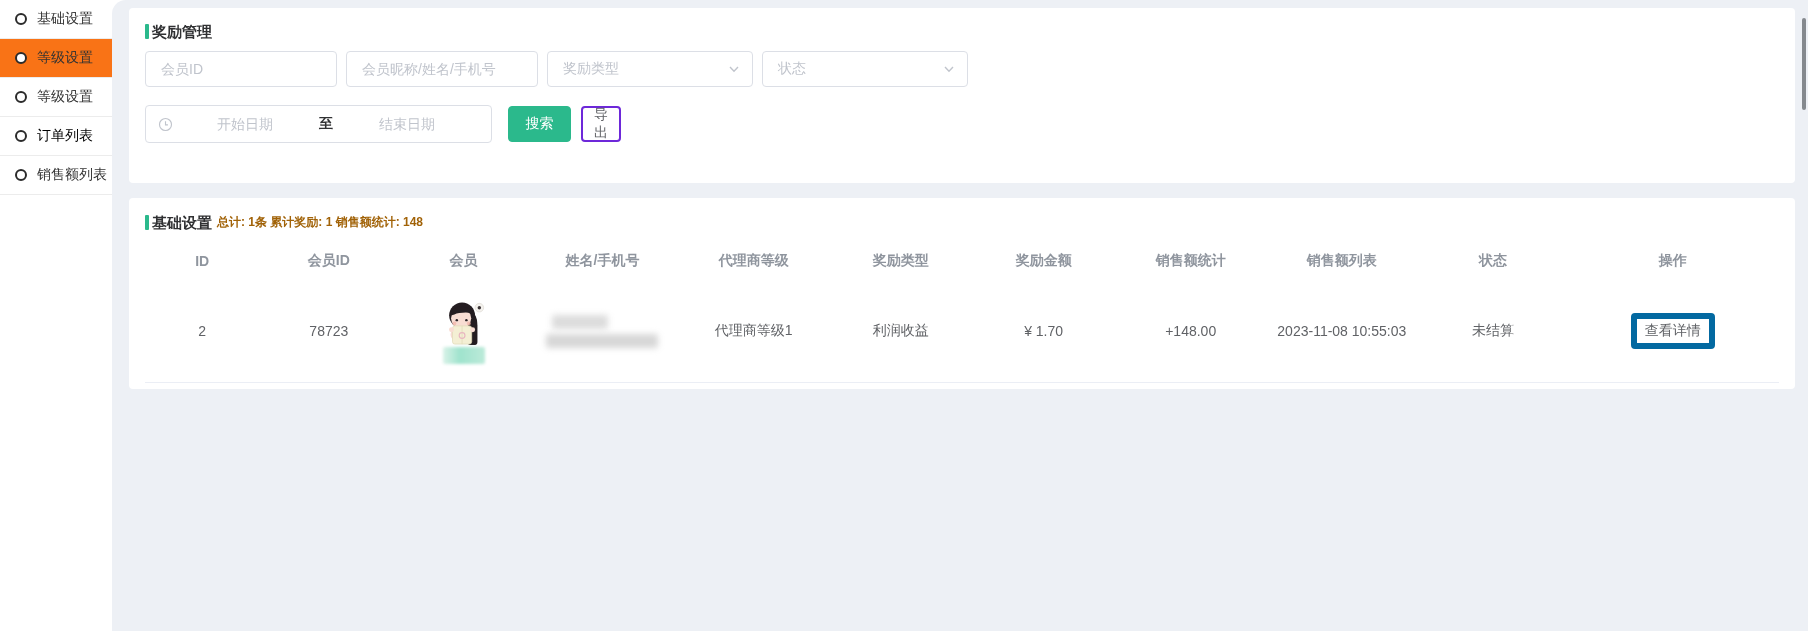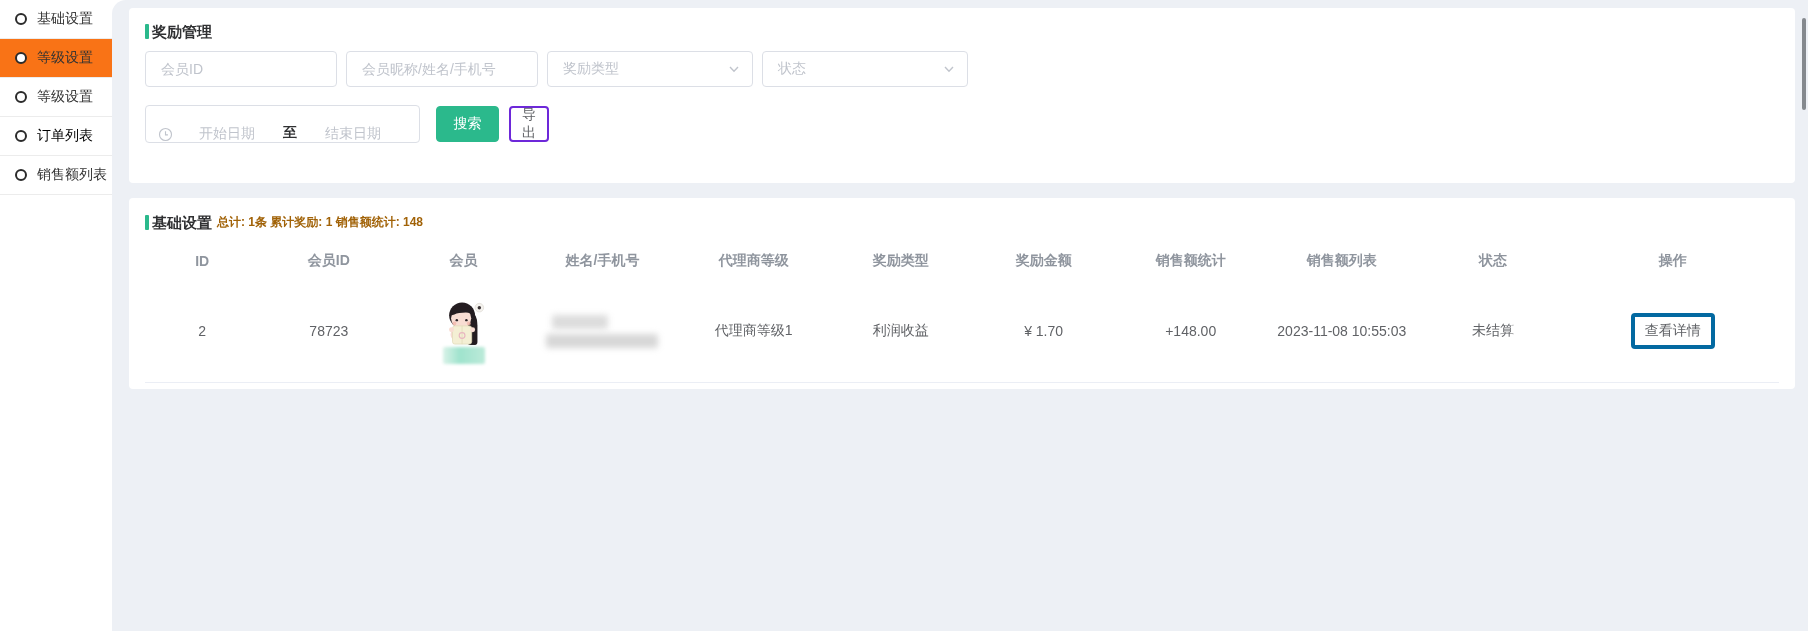--- a/index.html
+++ b/index.html
@@ -50,22 +50,22 @@
   .select {
     width:206px; height:36px; border:1px solid #dcdfe6; border-radius:4px;
     display:flex; align-items:center; justify-content:space-between;
     padding:0 12px 0 15px; color:#c0c4cc; font-size:14px; background:#fff; cursor:pointer;
   }
   .chevron { width:12px; height:12px; flex-shrink:0; }
 
   
   .filter-row2 { display:flex; gap:10px; margin-top:18px; align-items:center; }
   .date-range {
-    width:275px; height:38px; border:1px solid #dcdfe6; border-radius:4px;
-    display:flex; align-items:flex-end; padding:0 12px; background:#fff;
+    width:347px; height:38px; border:1px solid #dcdfe6; border-radius:4px;
+    display:flex; align-items:center; padding:0 12px; background:#fff;
   }
   .clock { width:15px; height:15px; flex-shrink:0; }
   .date-input {
     flex:1; min-width:0; border:none; outline:none; text-align:center;
     font-size:14px; color:#606266; background:transparent;
   }
   .date-input::placeholder { color:#c0c4cc; }
   .date-sep { font-size:14px; color:#303133; font-weight:bold; padding:0 2px; }
   .btn { height:36px; border-radius:4px; font-size:14px; cursor:pointer;
          font-family:inherit; display:inline-flex; align-items:center; justify-content:center; }
@@ -85,21 +85,21 @@
     width:42px; height:17px; border-radius:2px;
     background:linear-gradient(90deg,#d9f2e8,#9fe3cd 40%,#bcead9);
     filter:blur(1.5px);
   }
   .name-cell { display:flex; flex-direction:column; align-items:center; gap:5px; }
   .blur-bar { border-radius:2px; filter:blur(3px); background:#d7d7d7; }
   .blur-bar.short { width:56px; height:14px; margin-right:44px; background:#dcdcdc; }
   .blur-bar.long { width:112px; height:14px; }
   .time-cell { max-width:150px; margin:0 auto; word-break:break-all; line-height:20px; }
   .view-btn {
-    width:84px; height:36px; background:#fff; border:4px solid #0369a1; border-radius:4px;
+    width:84px; height:36px; background:#fff; border:6px solid #0369a1; border-radius:4px;
     color:#606266; font-size:14px; cursor:pointer; font-family:Liberation Serif, serif;
   }
 
   
   .scroll-thumb {
     position:fixed; right:2px; top:18px; width:4px; height:92px;
     background:#85898e; border-radius:2px;
   }
 </style>
 </head>

